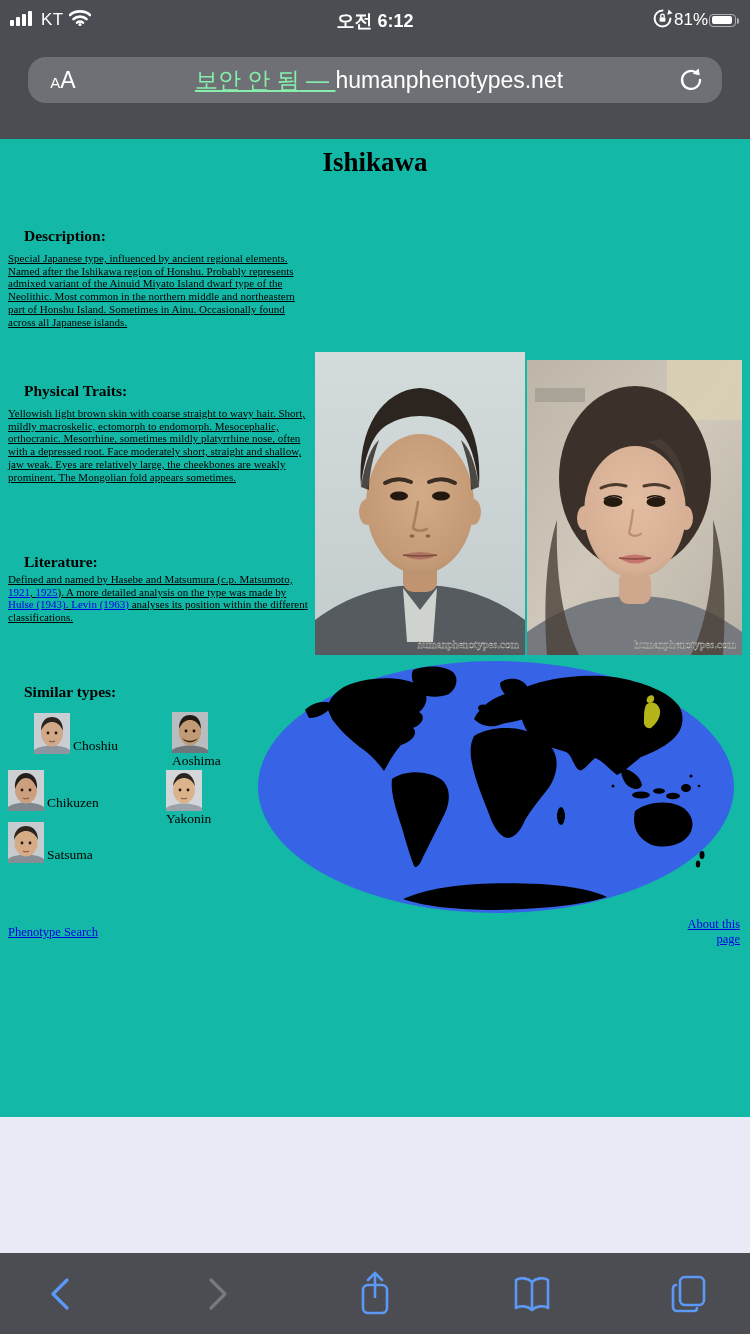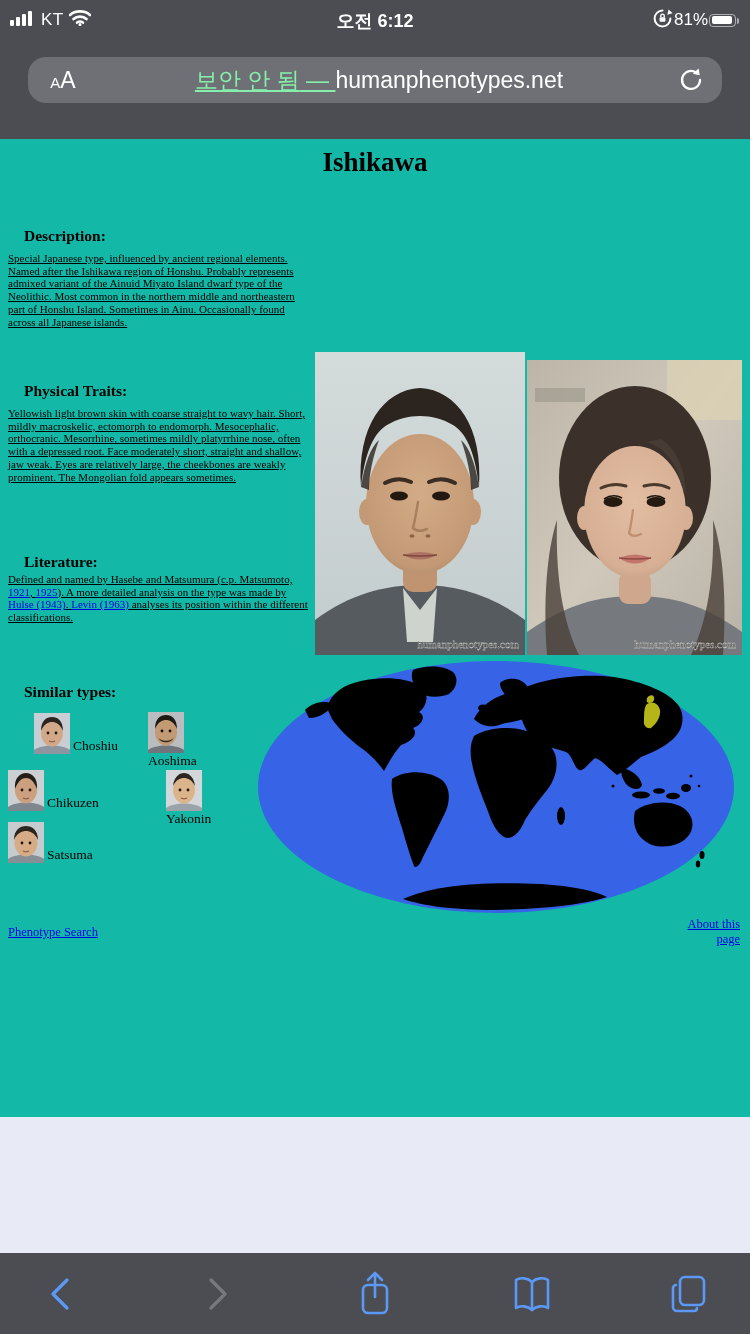--- a/index.html
+++ b/index.html
@@ -235,21 +235,21 @@
         <path d="M0,37 C8,31 28,31 36,37 L36,41 L0,41 Z" fill="#868e96"></path>
         <ellipse cx="18" cy="21" rx="11.5" ry="13.5" fill="#d6ac86"></ellipse>
         <path d="M6,18 C6,8 12,4 18,4 C24,4 30,8 30,18 C27,11 22,9 18,9 C14,9 9,11 6,18 Z" fill="#2b241f"></path>
         <circle cx="14" cy="21" r="1.4" fill="#201610"></circle>
         <circle cx="22" cy="21" r="1.4" fill="#201610"></circle>
         <path d="M15,29 q3,1.6 6,0" stroke="#8e5a4a" stroke-width="1.1" fill="none"></path>
       </svg>
     <span class="sim-label">Satsuma</span>
   </div>
 
-  <div class="sim-item-col" style="left:148px; top:573px;">
+  <div class="sim-item-col" style="left:172px; top:573px;">
     <svg class="thumb" viewBox="0 0 36 41">
         <rect width="36" height="41" fill="#b9bdbf"></rect>
         <path d="M0,38 C8,32 28,32 36,38 L36,41 L0,41 Z" fill="#6f757b"></path>
         <ellipse cx="18" cy="20" rx="11" ry="13.5" fill="#c29a74"></ellipse>
         <path d="M7,17 C7,7 12,3 18,3 C24,3 29,7 29,17 C26,10 22,8 18,8 C14,8 10,10 7,17 Z" fill="#1f1a15"></path>
         <path d="M10,25 C12,32 24,32 26,25 C24,30 12,30 10,25 Z" fill="#30271f"></path>
         <circle cx="14" cy="19" r="1.4" fill="#17100a"></circle>
         <circle cx="22" cy="19" r="1.4" fill="#17100a"></circle>
       </svg>
     <span class="sim-label">Aoshima</span>

